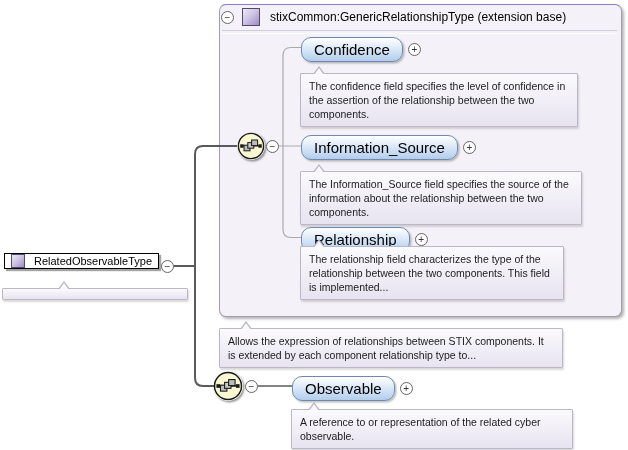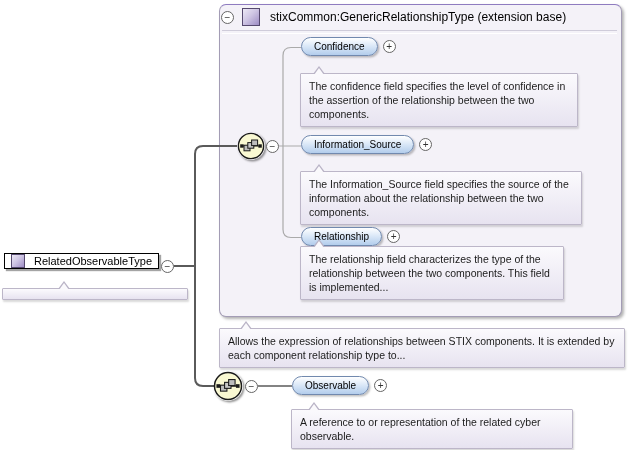--- a/index.html
+++ b/index.html
@@ -37,21 +37,21 @@
             display:flex;align-items:center;gap:9px;padding:0 6px;box-sizing:border-box;z-index:2;}
   .root-box .sq{width:14px;height:14px;flex:0 0 auto;
             background:linear-gradient(135deg,#ece8f5 0%,#cfc6e4 45%,#9d8cc4 100%);
             border:1px solid #55496e;box-sizing:border-box;}
   .root-label{font-size:11px;color:#000;white-space:nowrap;}
 
   
   .elem{position:absolute;display:flex;align-items:center;gap:5px;z-index:2;}
   .pill{border:1px solid #7189ae;border-radius:10px;
         background:linear-gradient(#ffffff 0%,#dce9f8 45%,#b3cdec 100%);
-        padding:3px 12px;font-size:10px;color:#000;white-space:nowrap;
+        padding:3px 12px;font-size:15px;color:#000;white-space:nowrap;
         box-shadow:1.5px 1.5px 2px rgba(0,0,0,.25);}
 
   
   .note{position:absolute;background:linear-gradient(#fbfafd,#e7e3f0);
         border:1px solid #bcb6c8;border-radius:1px;box-shadow:1px 2px 2px rgba(0,0,0,.15);
         padding:5px 8px;font-size:10.5px;line-height:14px;color:#1b1b1b;
         box-sizing:border-box;z-index:2;}
   .ptr,.ptr-in{position:absolute;width:0;height:0;
         border-left:6px solid transparent;border-right:6px solid transparent;}
   .ptr{top:-8px;border-bottom:8px solid #b9b3c6;}
@@ -121,21 +121,21 @@
   <div class="elem" style="left:301px;top:227px;">
     <span class="pill">Relationship</span>
     <span class="toggle toggle-inline">+</span>
   </div>
   <div class="note" style="left:300px;top:246px;width:264px;">
     <span class="ptr" style="left:12px;"></span>
     <span class="ptr-in" style="left:12px;"></span>
     <span>The relationship field characterizes the type of the relationship between the two components. This field is implemented...</span>
   </div>
 
-  <div class="note" style="left:219px;top:328px;width:406px;">
+  <div class="note" style="left:219px;top:328px;width:344px;">
     <span class="ptr" style="left:20px;"></span>
     <span class="ptr-in" style="left:20px;"></span>
     <span>Allows the expression of relationships between STIX components. It is extended by each component relationship type to...</span>
   </div>
 
   <svg class="seq" style="left:213px;top:371px;" width="30" height="30" viewBox="0 0 28 28">
     <circle cx="14" cy="14" r="12.6" fill="#f9f8d2" stroke="#1a1a1a" stroke-width="1.4"></circle>
     <line x1="4.5" y1="14" x2="23.5" y2="14" stroke="#1a1a1a" stroke-width="1.2"></line>
     <rect x="3.2" y="12.3" width="3.4" height="3.4" fill="#1a1a1a"></rect>
     <rect x="21.4" y="12.3" width="3.4" height="3.4" fill="#1a1a1a"></rect>

